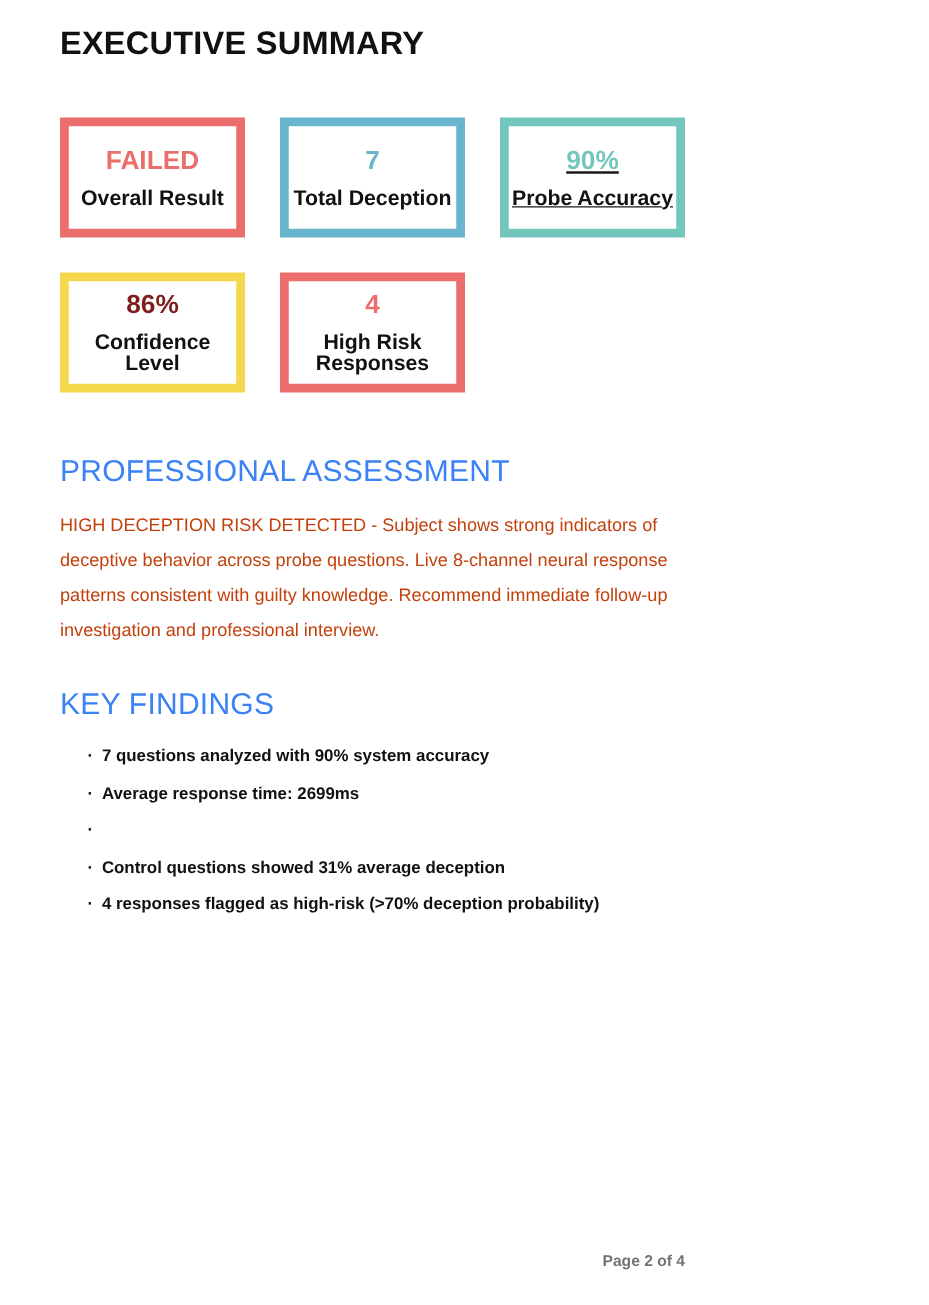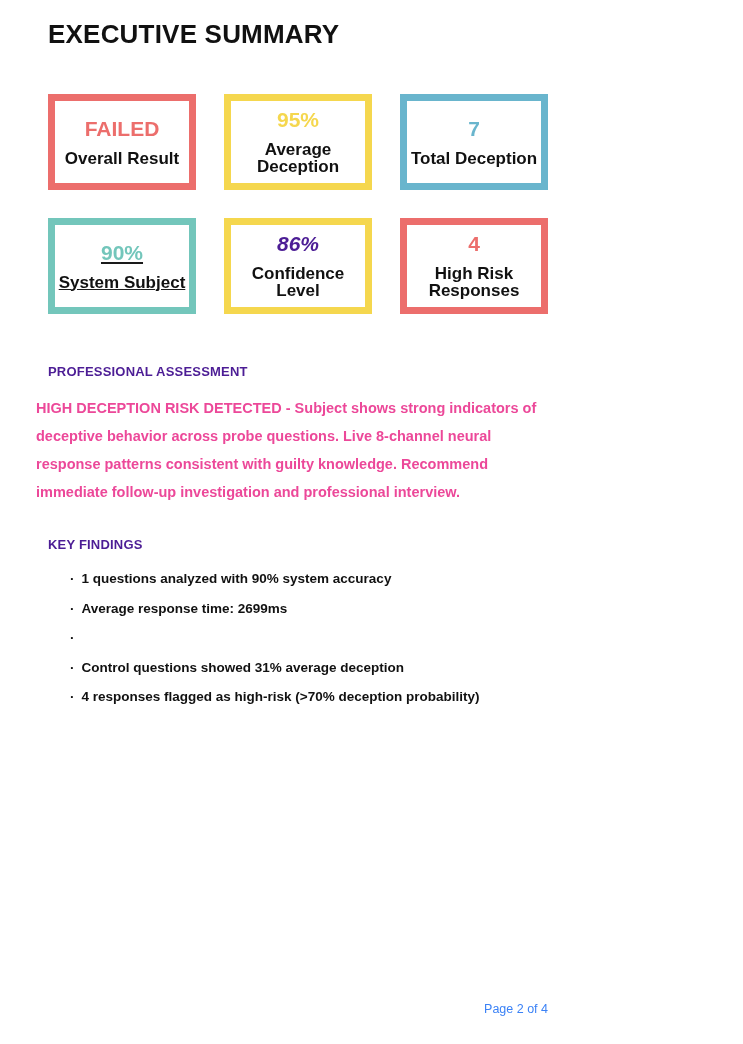--- a/index.html
+++ b/index.html
@@ -52,32 +52,32 @@
   .card-label {
     margin-top: 11px;
     font-size: 17px;
     font-weight: 700;
     color: #111111;
     line-height: 1;
   }
   .section-heading {
     margin: 0;
     padding: 0 45px 0 48px;
-    font-size: 13px;
-    font-weight: 700;
-    color: #4c1d95;
+    font-size: 24px;
+    font-weight: 400;
+    color: #3b82f6;
     letter-spacing: 0.2px;
   }
   .assessment-heading { margin-top: 50px; }
   .assessment-body {
-    margin: 15px 45px 0 36px;
+    margin: 15px 45px 0 48px;
     font-size: 14.5px;
     line-height: 28px;
-    color: #ec4899;
-    font-weight: 700;
+    color: #c2410c;
+    font-weight: 400;
   }
   .findings-heading { margin-top: 31px; }
   .findings-list {
     list-style: none;
     margin: 20px 45px 0 48px;
     padding: 0 0 0 22px;
   }
   .findings-list li {
     font-size: 13.5px;
     font-weight: 700;
@@ -89,66 +89,62 @@
   }
   .bullet-dot {
     margin-right: 7px;
     font-weight: 700;
   }
   .page-footer {
     position: absolute;
     right: 45px;
     bottom: 28px;
     font-size: 12.5px;
-    color: #3b82f6;
-    font-weight: 400;
+    color: #737373;
+    font-weight: 700;
   }
 </style>
 </head>
 <body>
 
 <div class="page">
 
   <h1 class="page-title">EXECUTIVE SUMMARY</h1>
 
   <div class="cards-grid">
     <div class="stat-card" style="border-color: rgb(236, 110, 108);">
       <span class="card-value" style="color: rgb(236, 110, 108);">FAILED</span>
       <span class="card-label">Overall Result</span>
     </div>
-    <div class="stat-card" style="border-color: rgb(245, 215, 78);">
-      <span class="card-value" style="color: rgb(245, 215, 78);">95%</span>
-      <span class="card-label">Average Deception</span>
-    </div>
     <div class="stat-card" style="border-color: rgb(105, 181, 205);">
       <span class="card-value" style="color: rgb(105, 181, 205);">7</span>
       <span class="card-label">Total Deception</span>
     </div>
     <div class="stat-card" style="border-color: rgb(115, 198, 187); text-decoration: underline;">
       <span class="card-value" style="color: rgb(115, 198, 187);">90%</span>
-      <span class="card-label">System Subject</span>
+      <span class="card-label">Probe Accuracy</span>
     </div>
     <div class="stat-card" style="border-color: rgb(245, 215, 78);">
-      <span class="card-value" style="color: #4c1d95; font-style: italic;">86%</span>
+      <span class="card-value" style="color: #7f1d1d;">86%</span>
       <span class="card-label">Confidence Level</span>
     </div>
     <div class="stat-card" style="border-color: rgb(236, 110, 108);">
       <span class="card-value" style="color: rgb(236, 110, 108);">4</span>
       <span class="card-label">High Risk Responses</span>
     </div>
   </div>
 
   <h2 class="section-heading assessment-heading">PROFESSIONAL ASSESSMENT</h2>
   <p class="assessment-body">HIGH DECEPTION RISK DETECTED - Subject shows strong indicators of deceptive behavior across probe questions. Live 8-channel neural response patterns consistent with guilty knowledge. Recommend immediate follow-up investigation and professional interview.</p>
 
   <h2 class="section-heading findings-heading">KEY FINDINGS</h2>
   <ul class="findings-list">
     <li>
       <span class="bullet-dot">·</span>
-      <span>1 questions analyzed with 90% system accuracy</span>
+      <span>7 questions analyzed with 90% system accuracy</span>
     </li>
     <li>
       <span class="bullet-dot">·</span>
       <span>Average response time: 2699ms</span>
     </li>
     <li>
       <span class="bullet-dot">·</span>
     </li>
     <li>
       <span class="bullet-dot">·</span>

